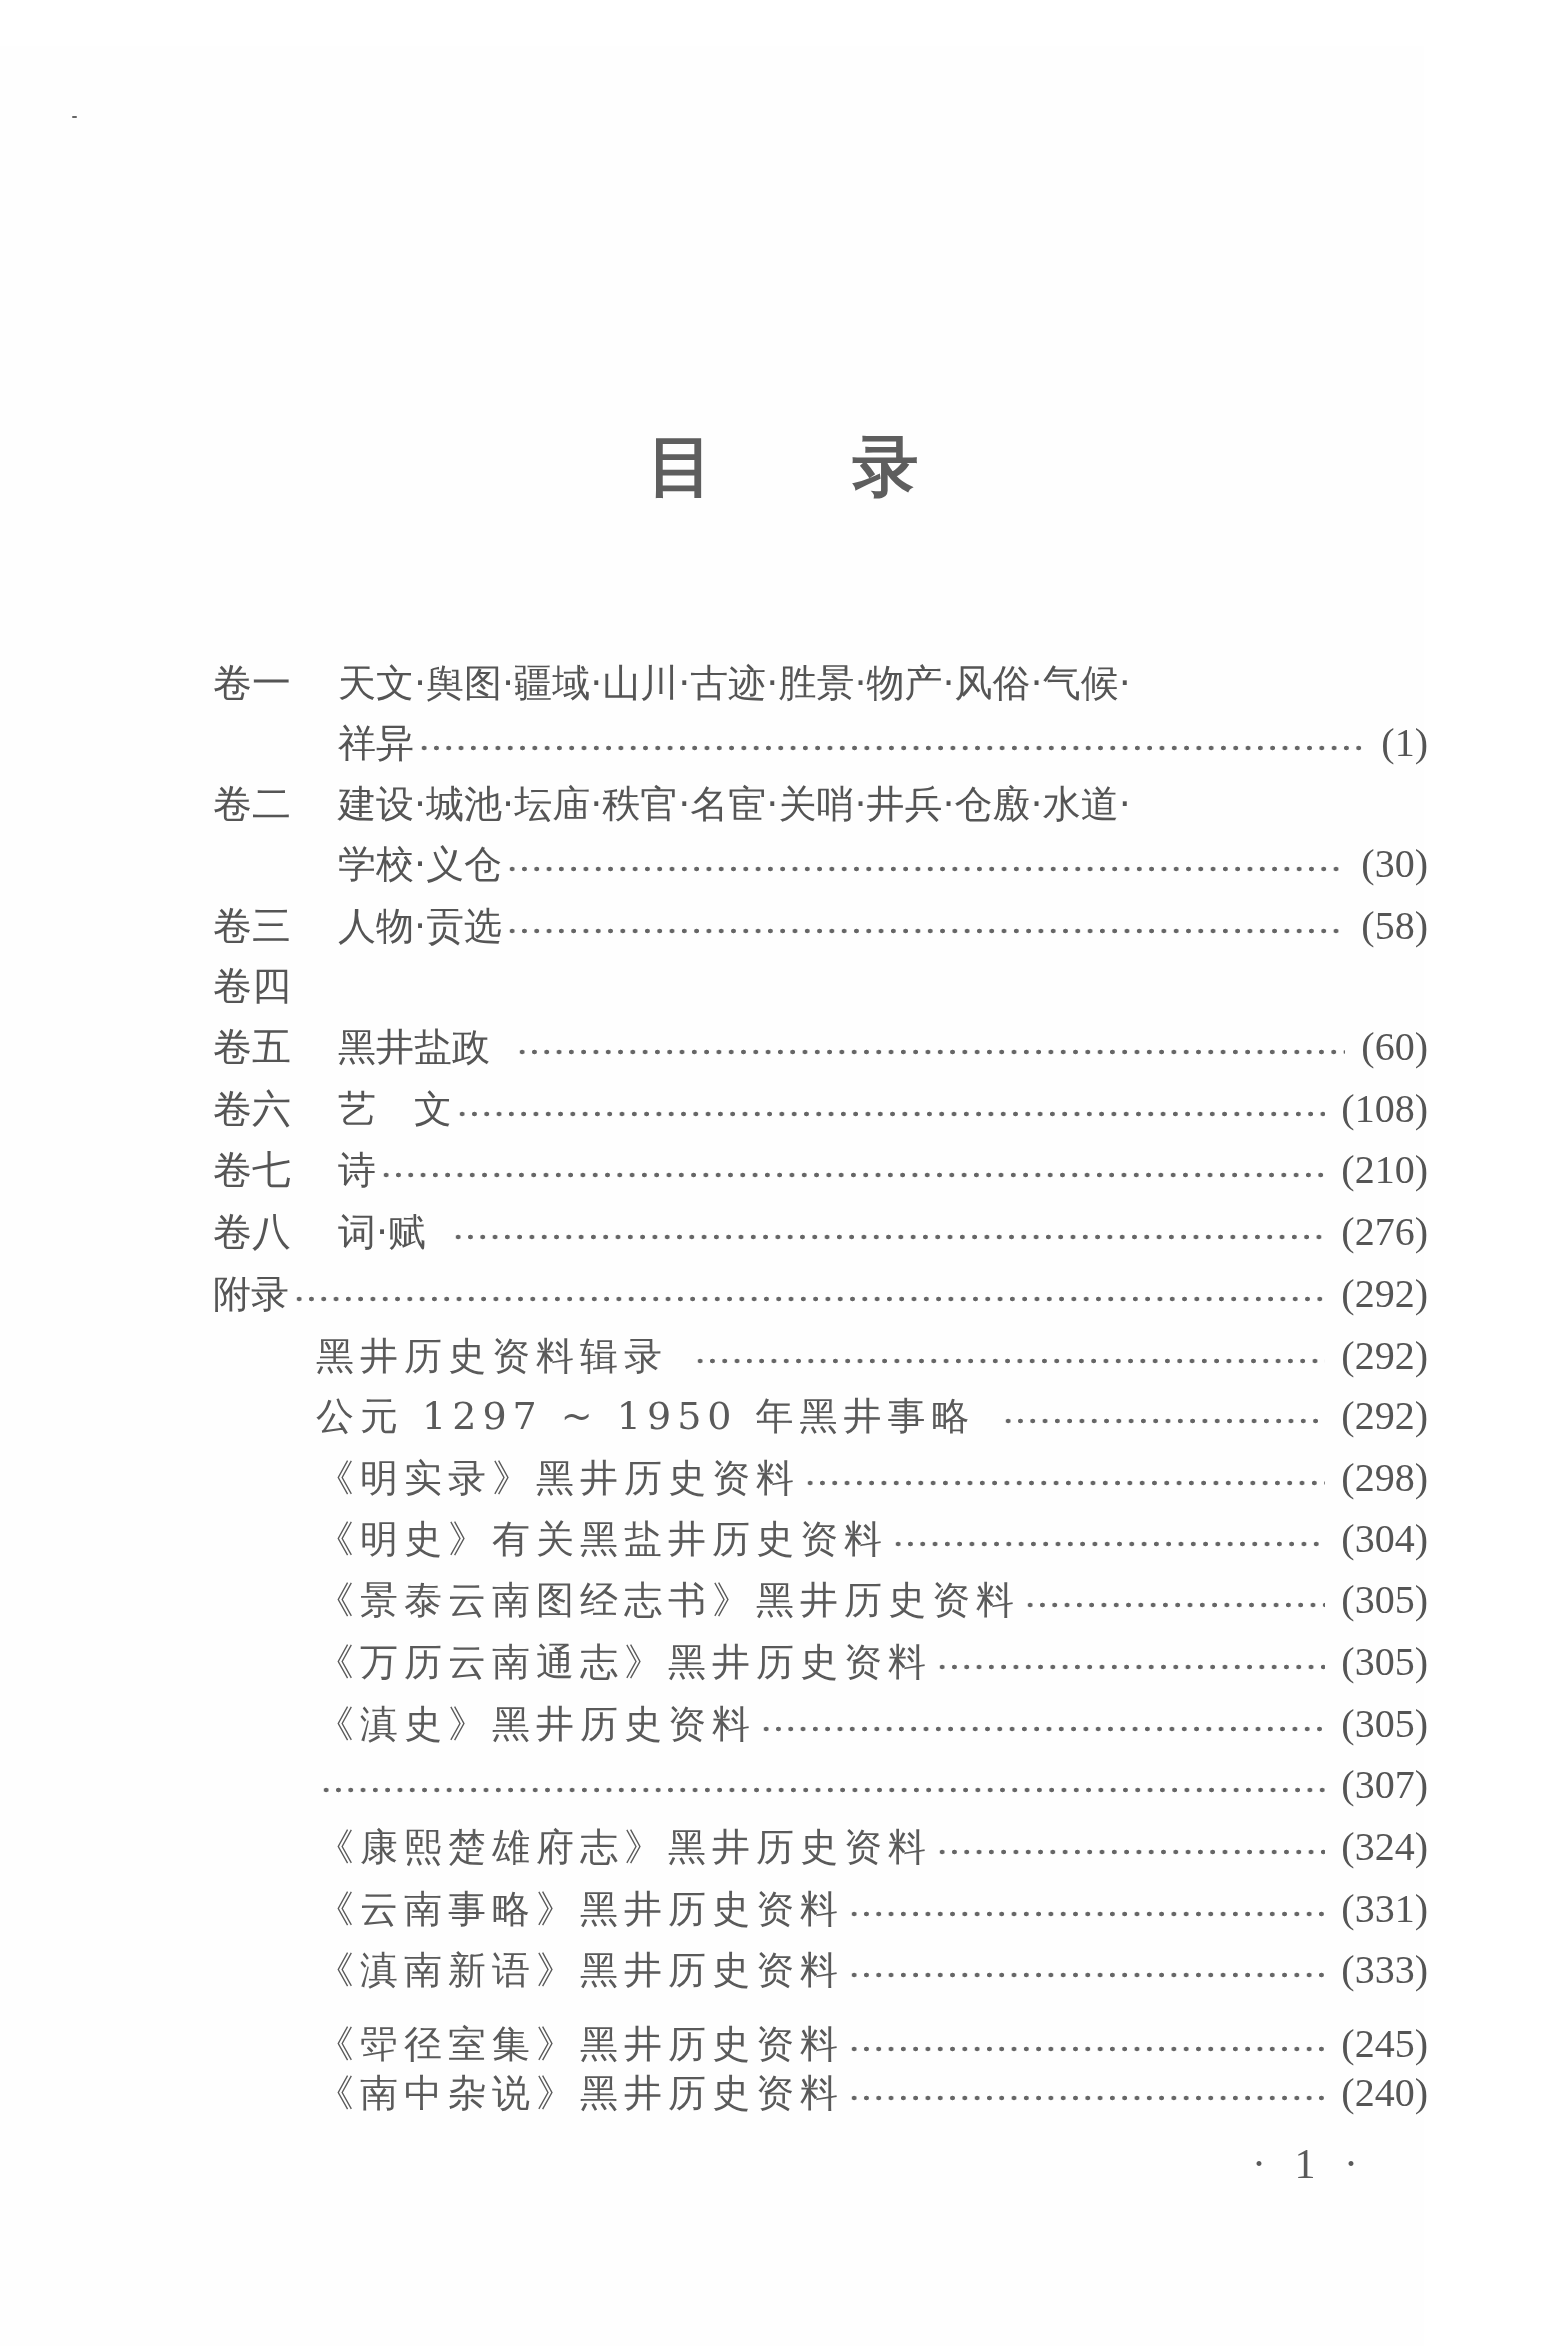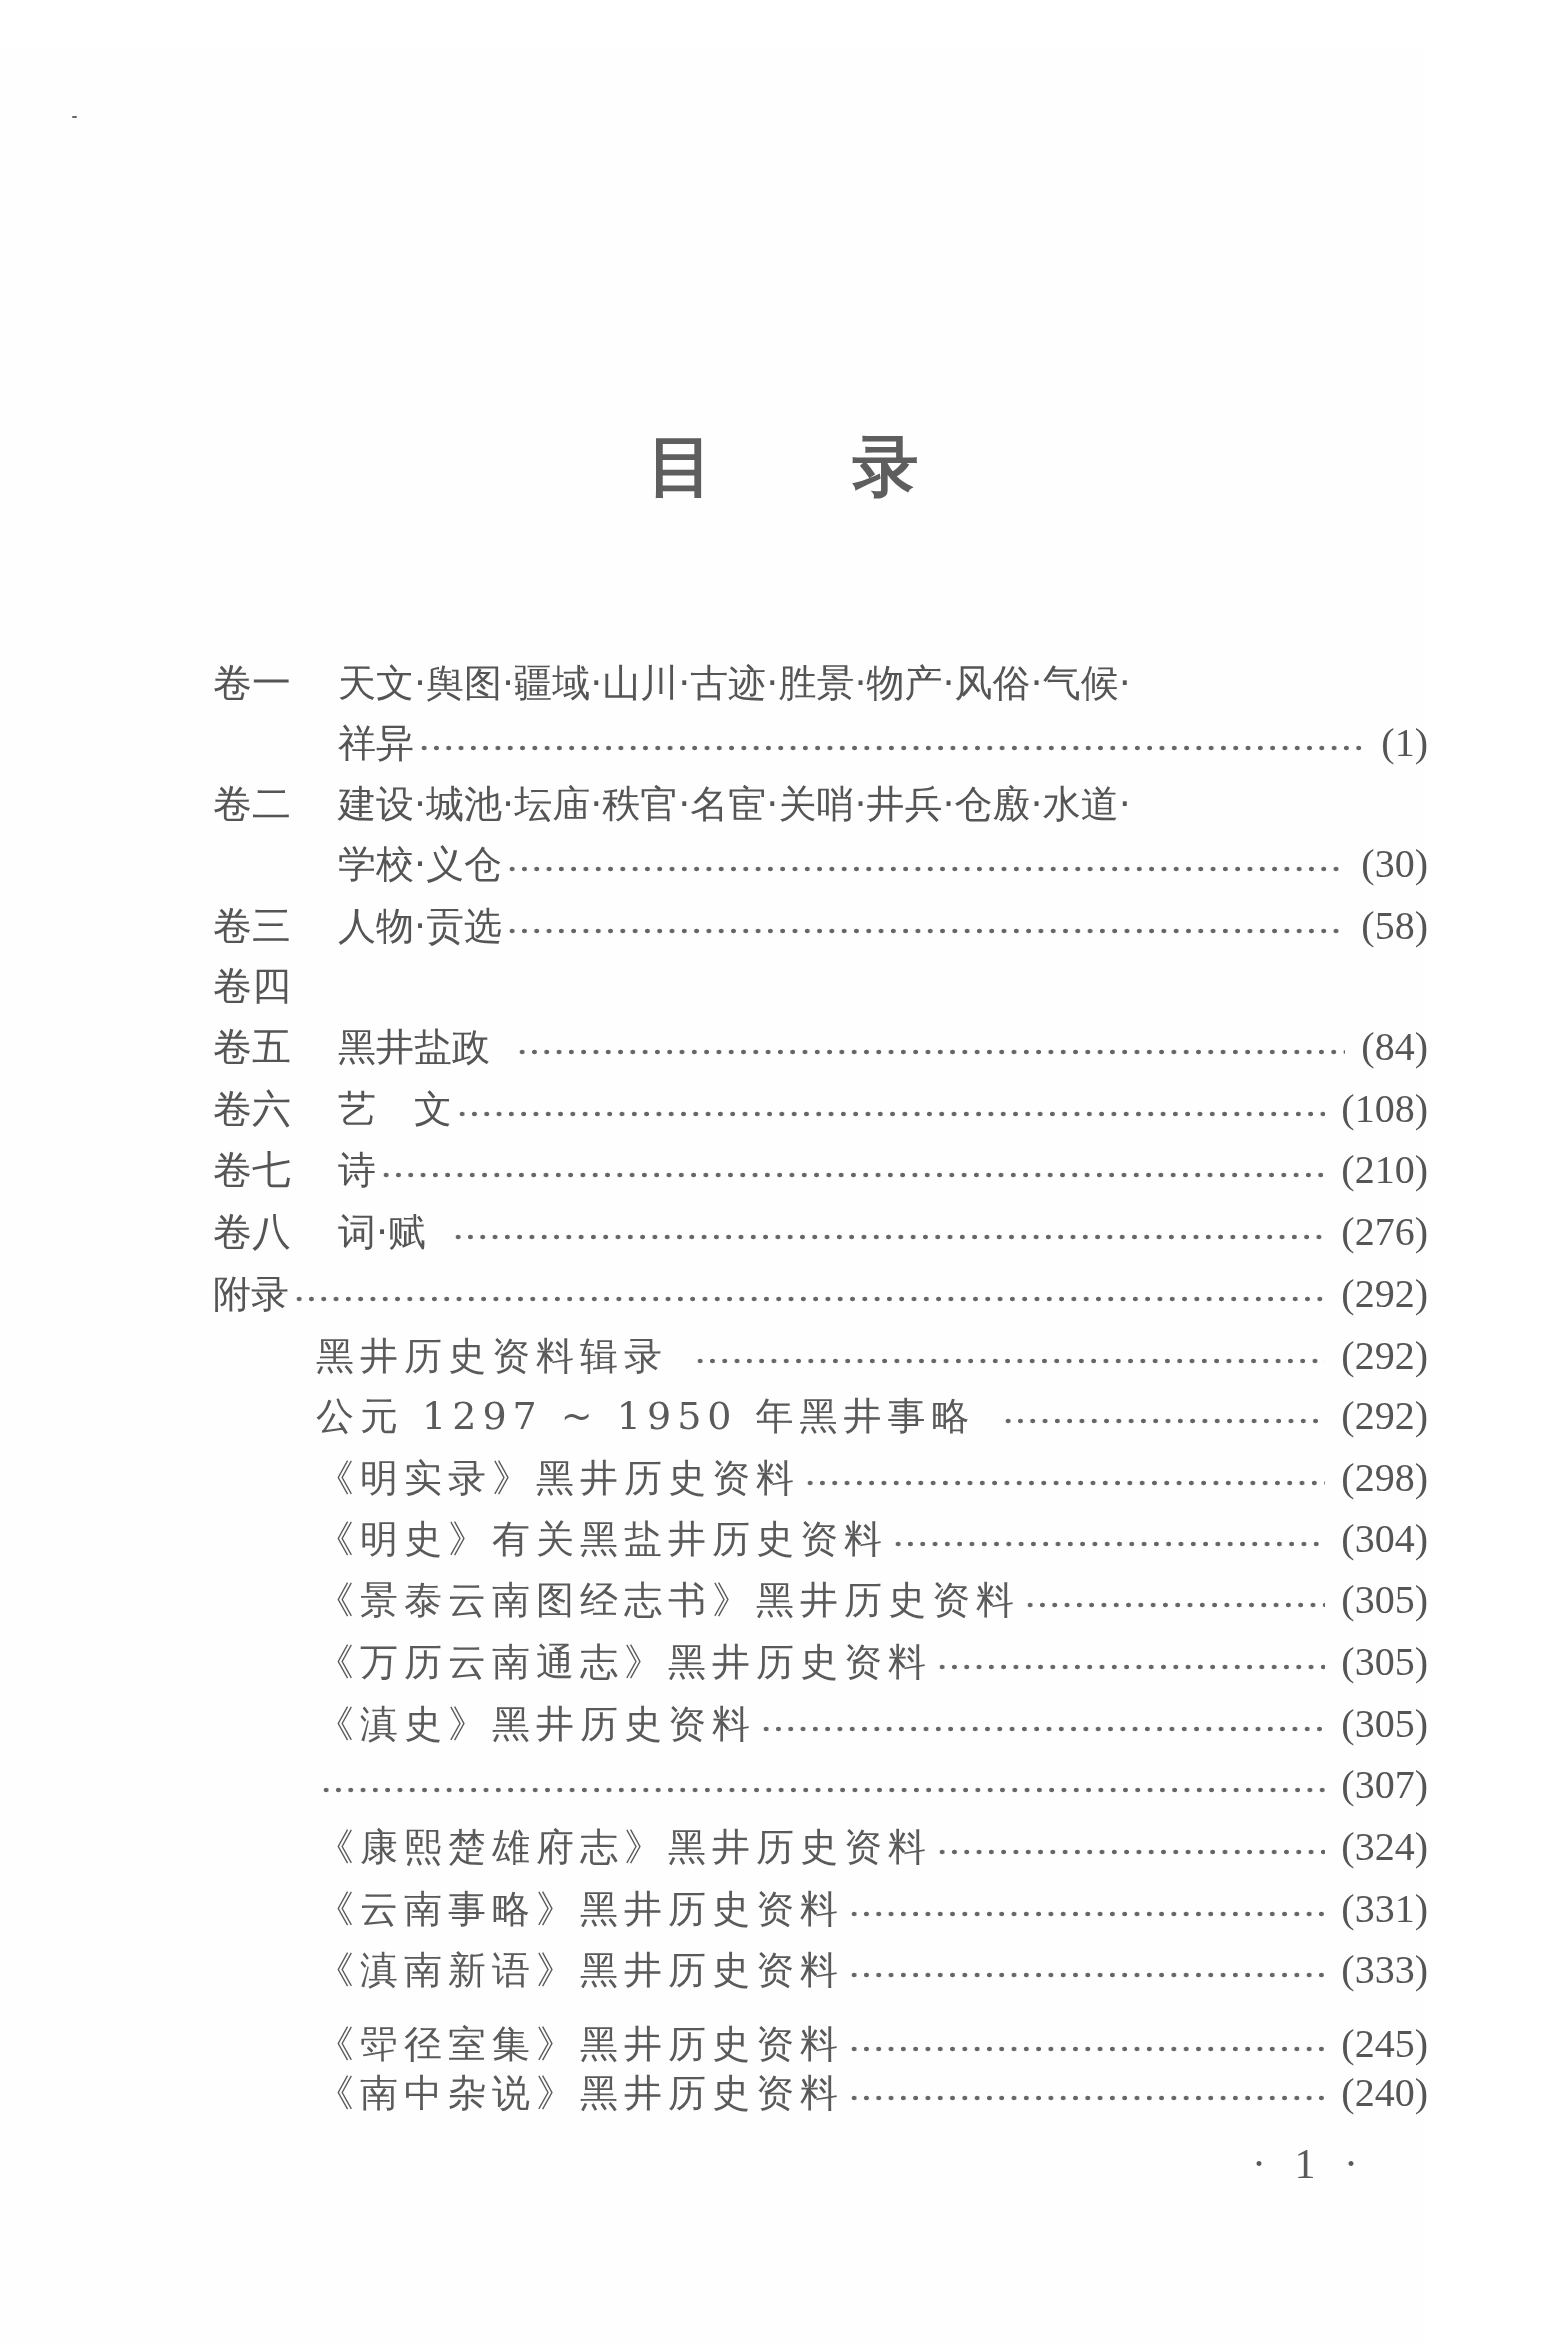--- a/index.html
+++ b/index.html
@@ -90,21 +90,21 @@
         </div>
       </div>
       <div class="row lvl1" style="top: 911px;">
         <span class="vol">卷四</span>
       </div>
       <div class="row lvl1" style="top: 972px;">
         <span class="vol">卷五</span>
         <div class="line">
           <span class="text">黑井盐政</span>
           <span class="leader gapl"></span>
-          <span class="pg">(84)</span>
+          <span class="pg">(60)</span>
         </div>
       </div>
       <div class="row lvl1" style="top: 1034px;">
         <span class="vol">卷六</span>
         <div class="line">
           <span class="text">艺　文</span>
           <span class="leader"></span>
           <span class="pg">(108)</span>
         </div>
       </div>

